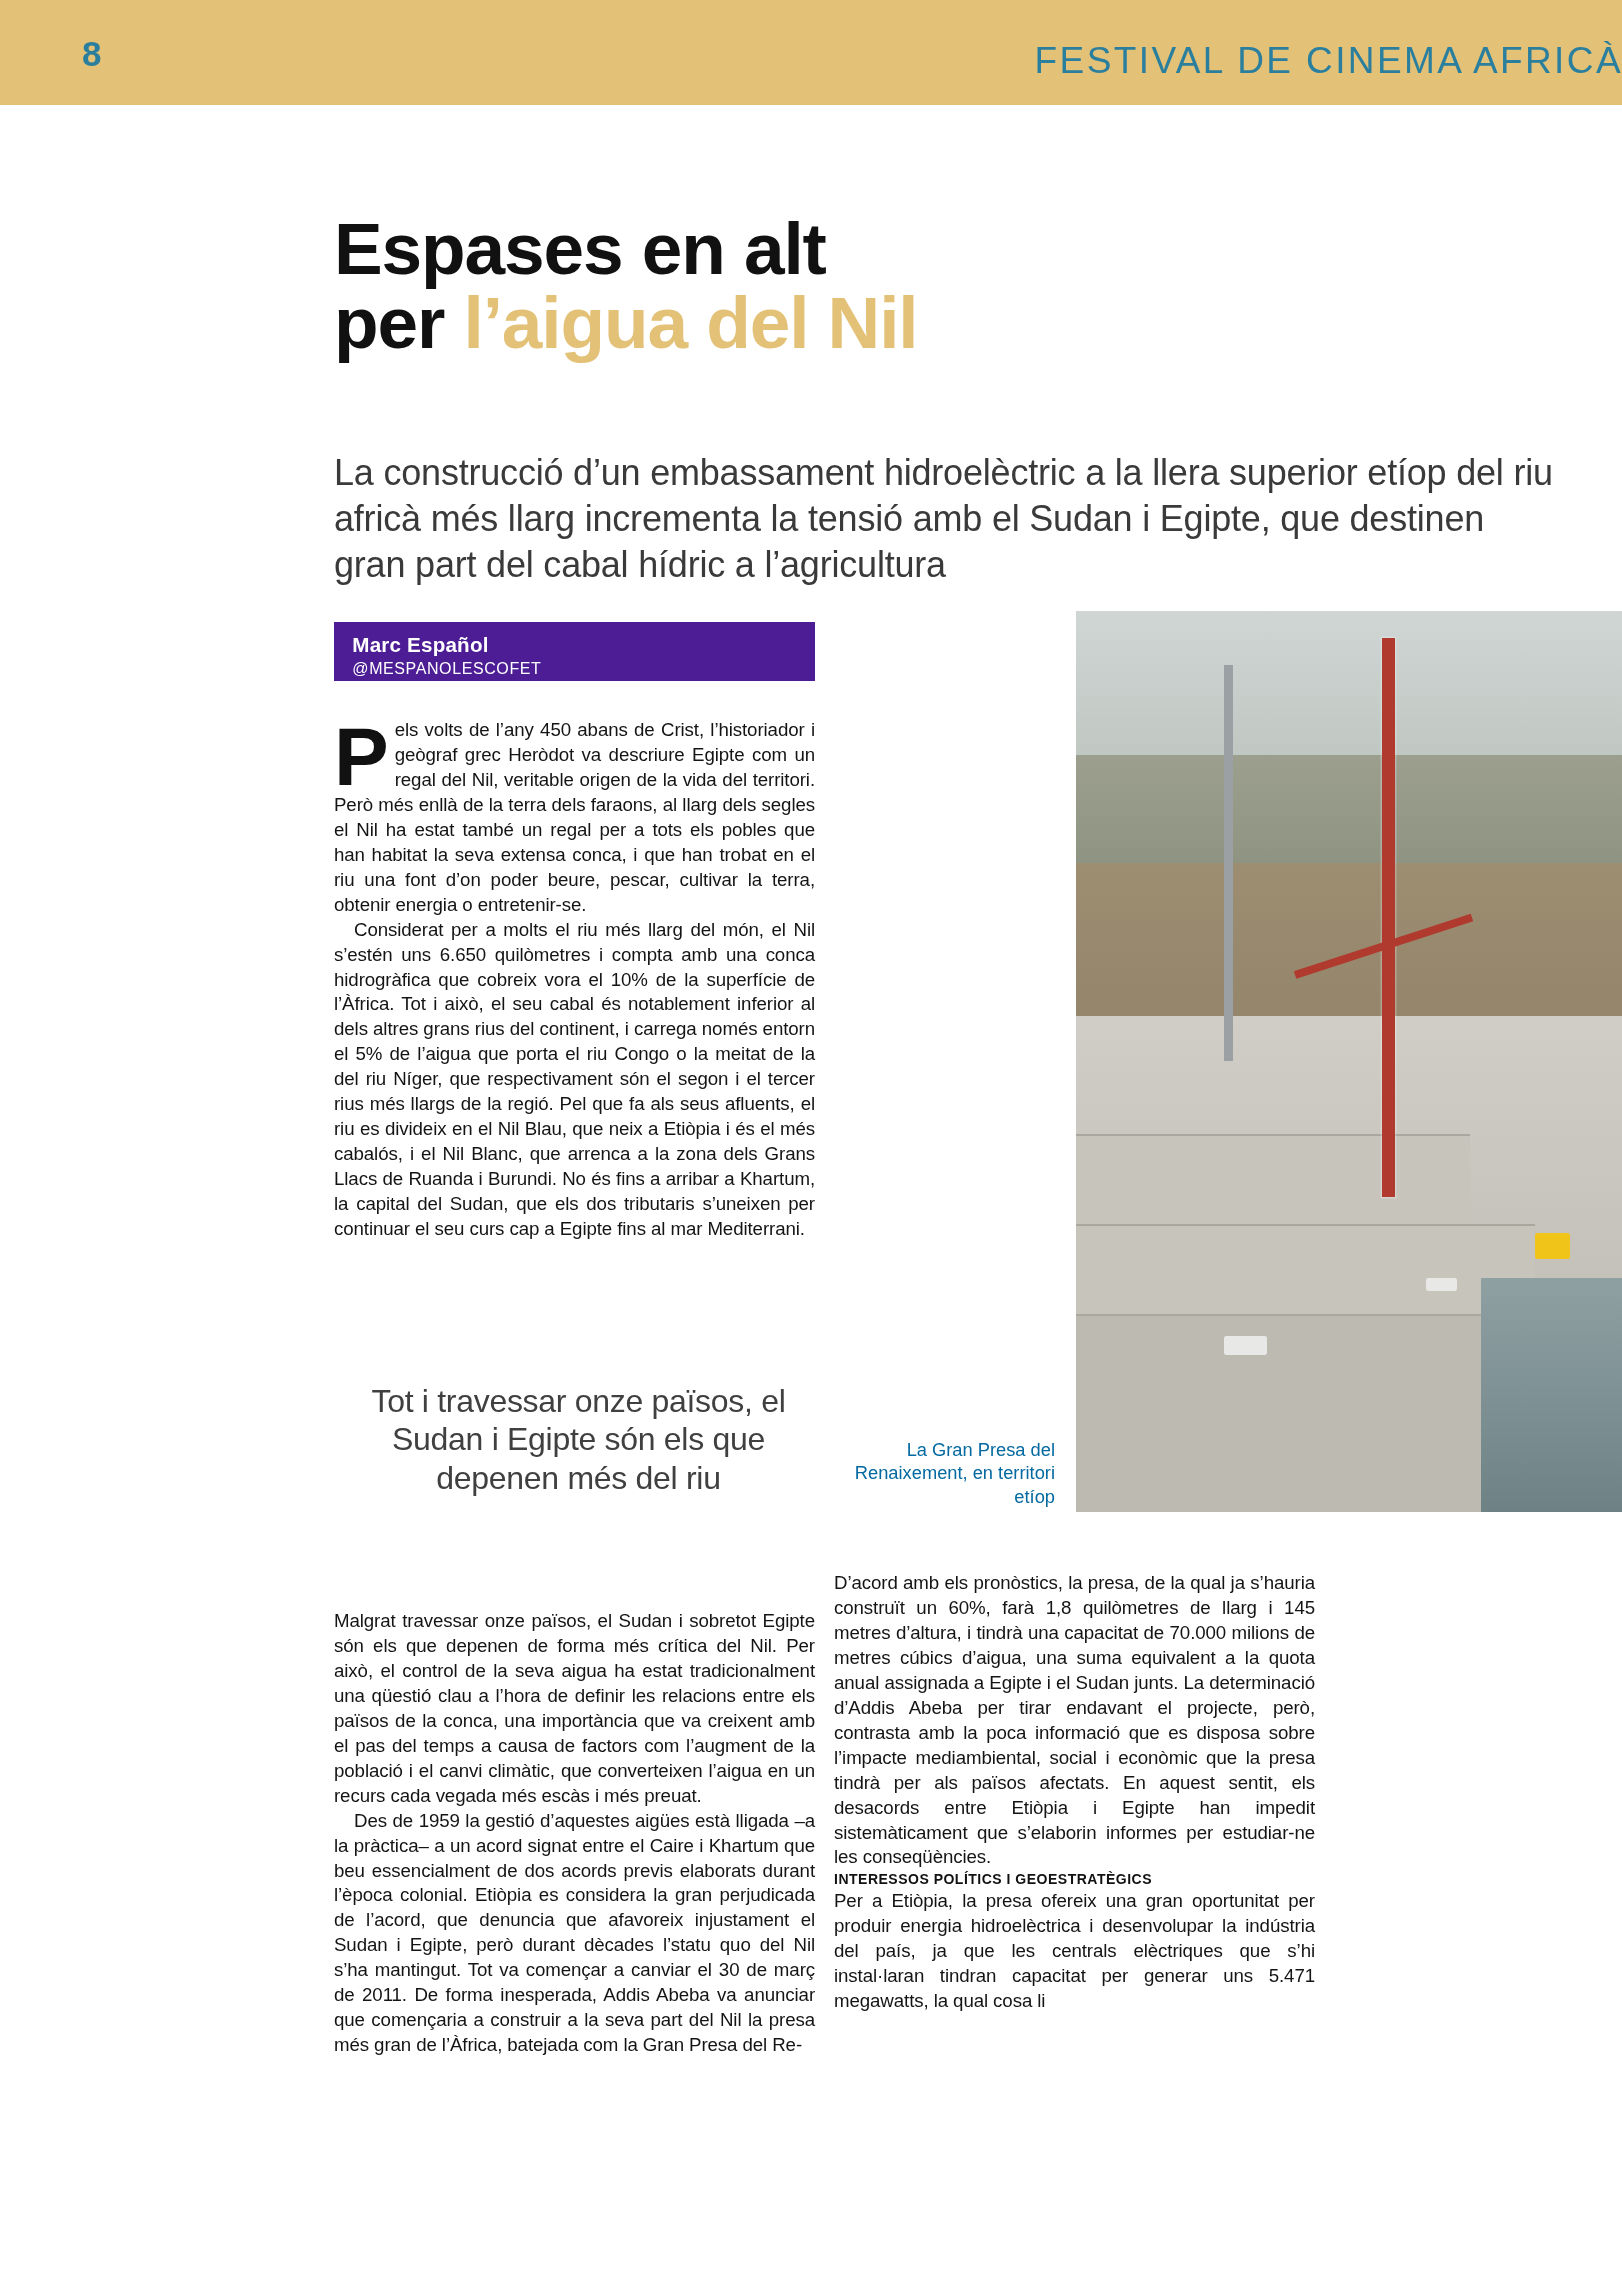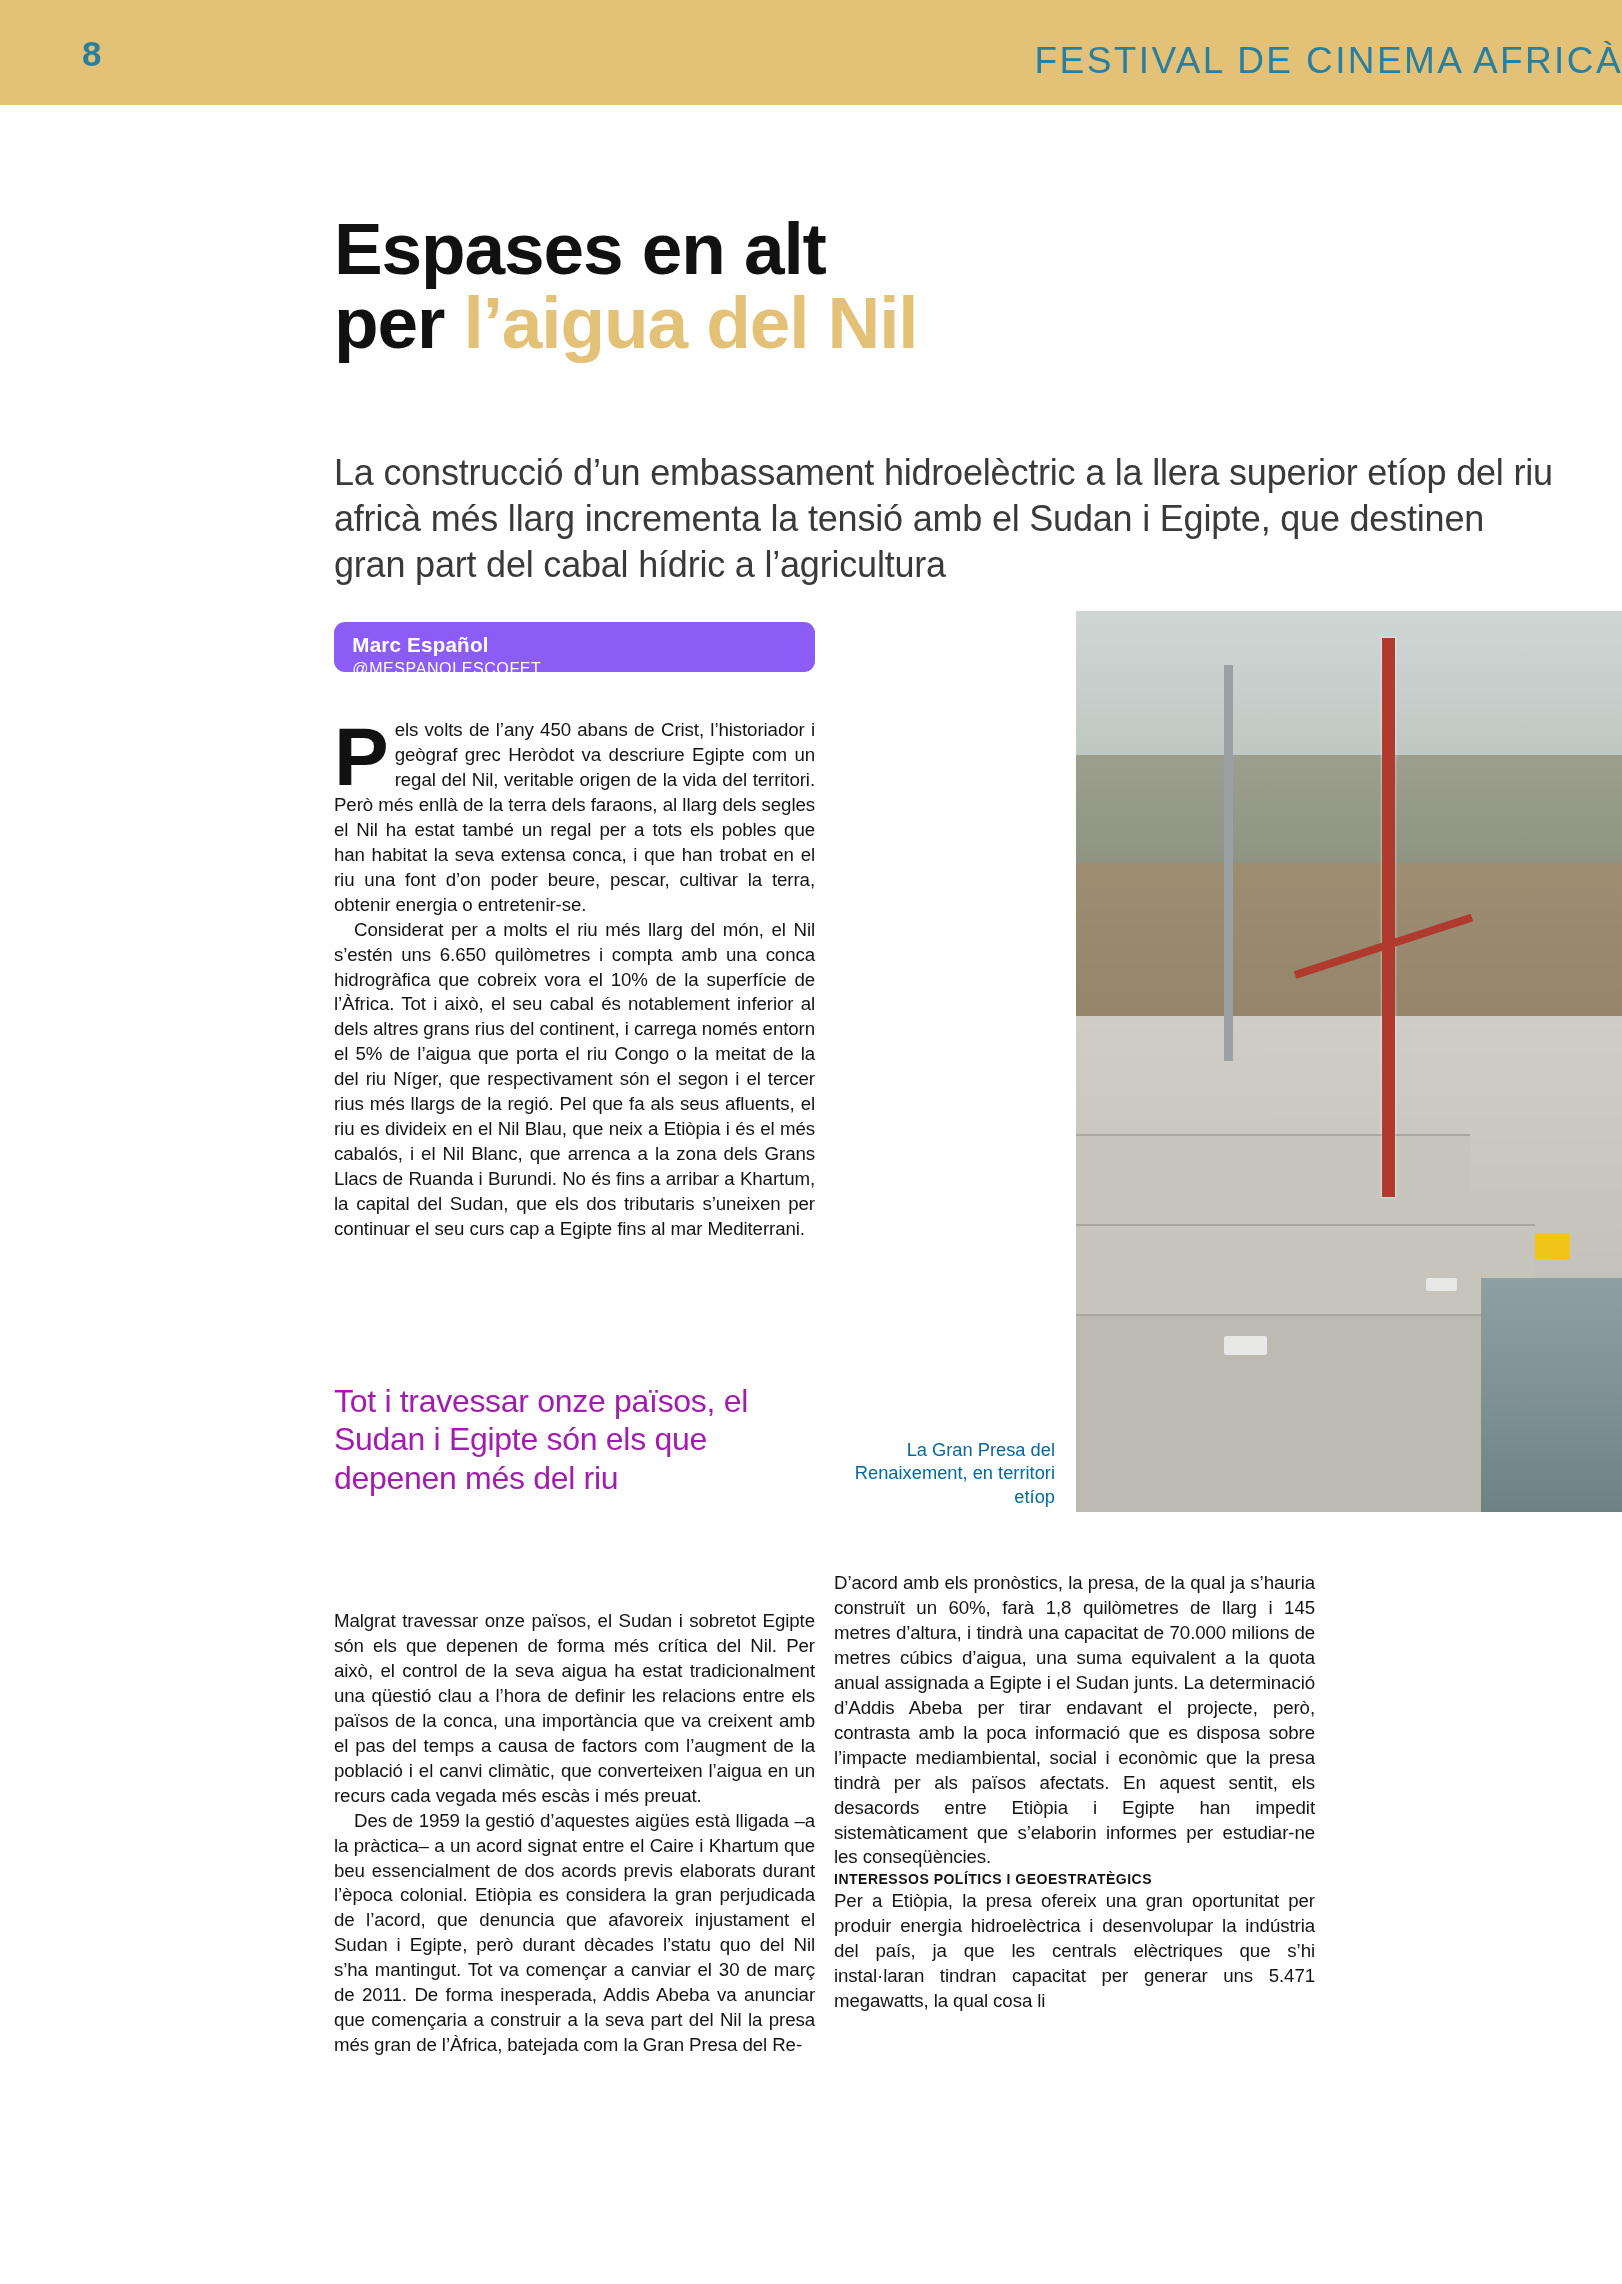--- a/index.html
+++ b/index.html
@@ -72,24 +72,23 @@
     color: #3a3a3a;
     letter-spacing: -0.2px;
   }
 
   
   .byline-box {
     position: absolute;
     left: 334px;
     top: 622px;
     width: 481px;
-    height: 50px;
-    background: #8b5cf6;
+    height: 59px;
+    background: #4c1d95;
     color: #ffffff;
-    border-radius: 11px;
   }
   .byline-name {
     position: absolute;
     left: 18.3px;
     top: 10.7px;
     font-size: 20.6px;
     font-weight: bold;
     letter-spacing: 0.2px;
   }
   .byline-handle {
@@ -143,22 +142,23 @@
   }
 
   
   .pullquote {
     position: absolute;
     left: 334px;
     top: 1382px;
     width: 489px;
     font-size: 32px;
     line-height: 1.2;
-    color: #a21caf;
+    color: #404040;
     letter-spacing: -0.3px;
+    text-align: center;
   }
 
   
   .photo {
     position: absolute;
     left: 1076px;
     top: 611px;
     width: 547px;
     height: 901px;
     overflow: hidden;

